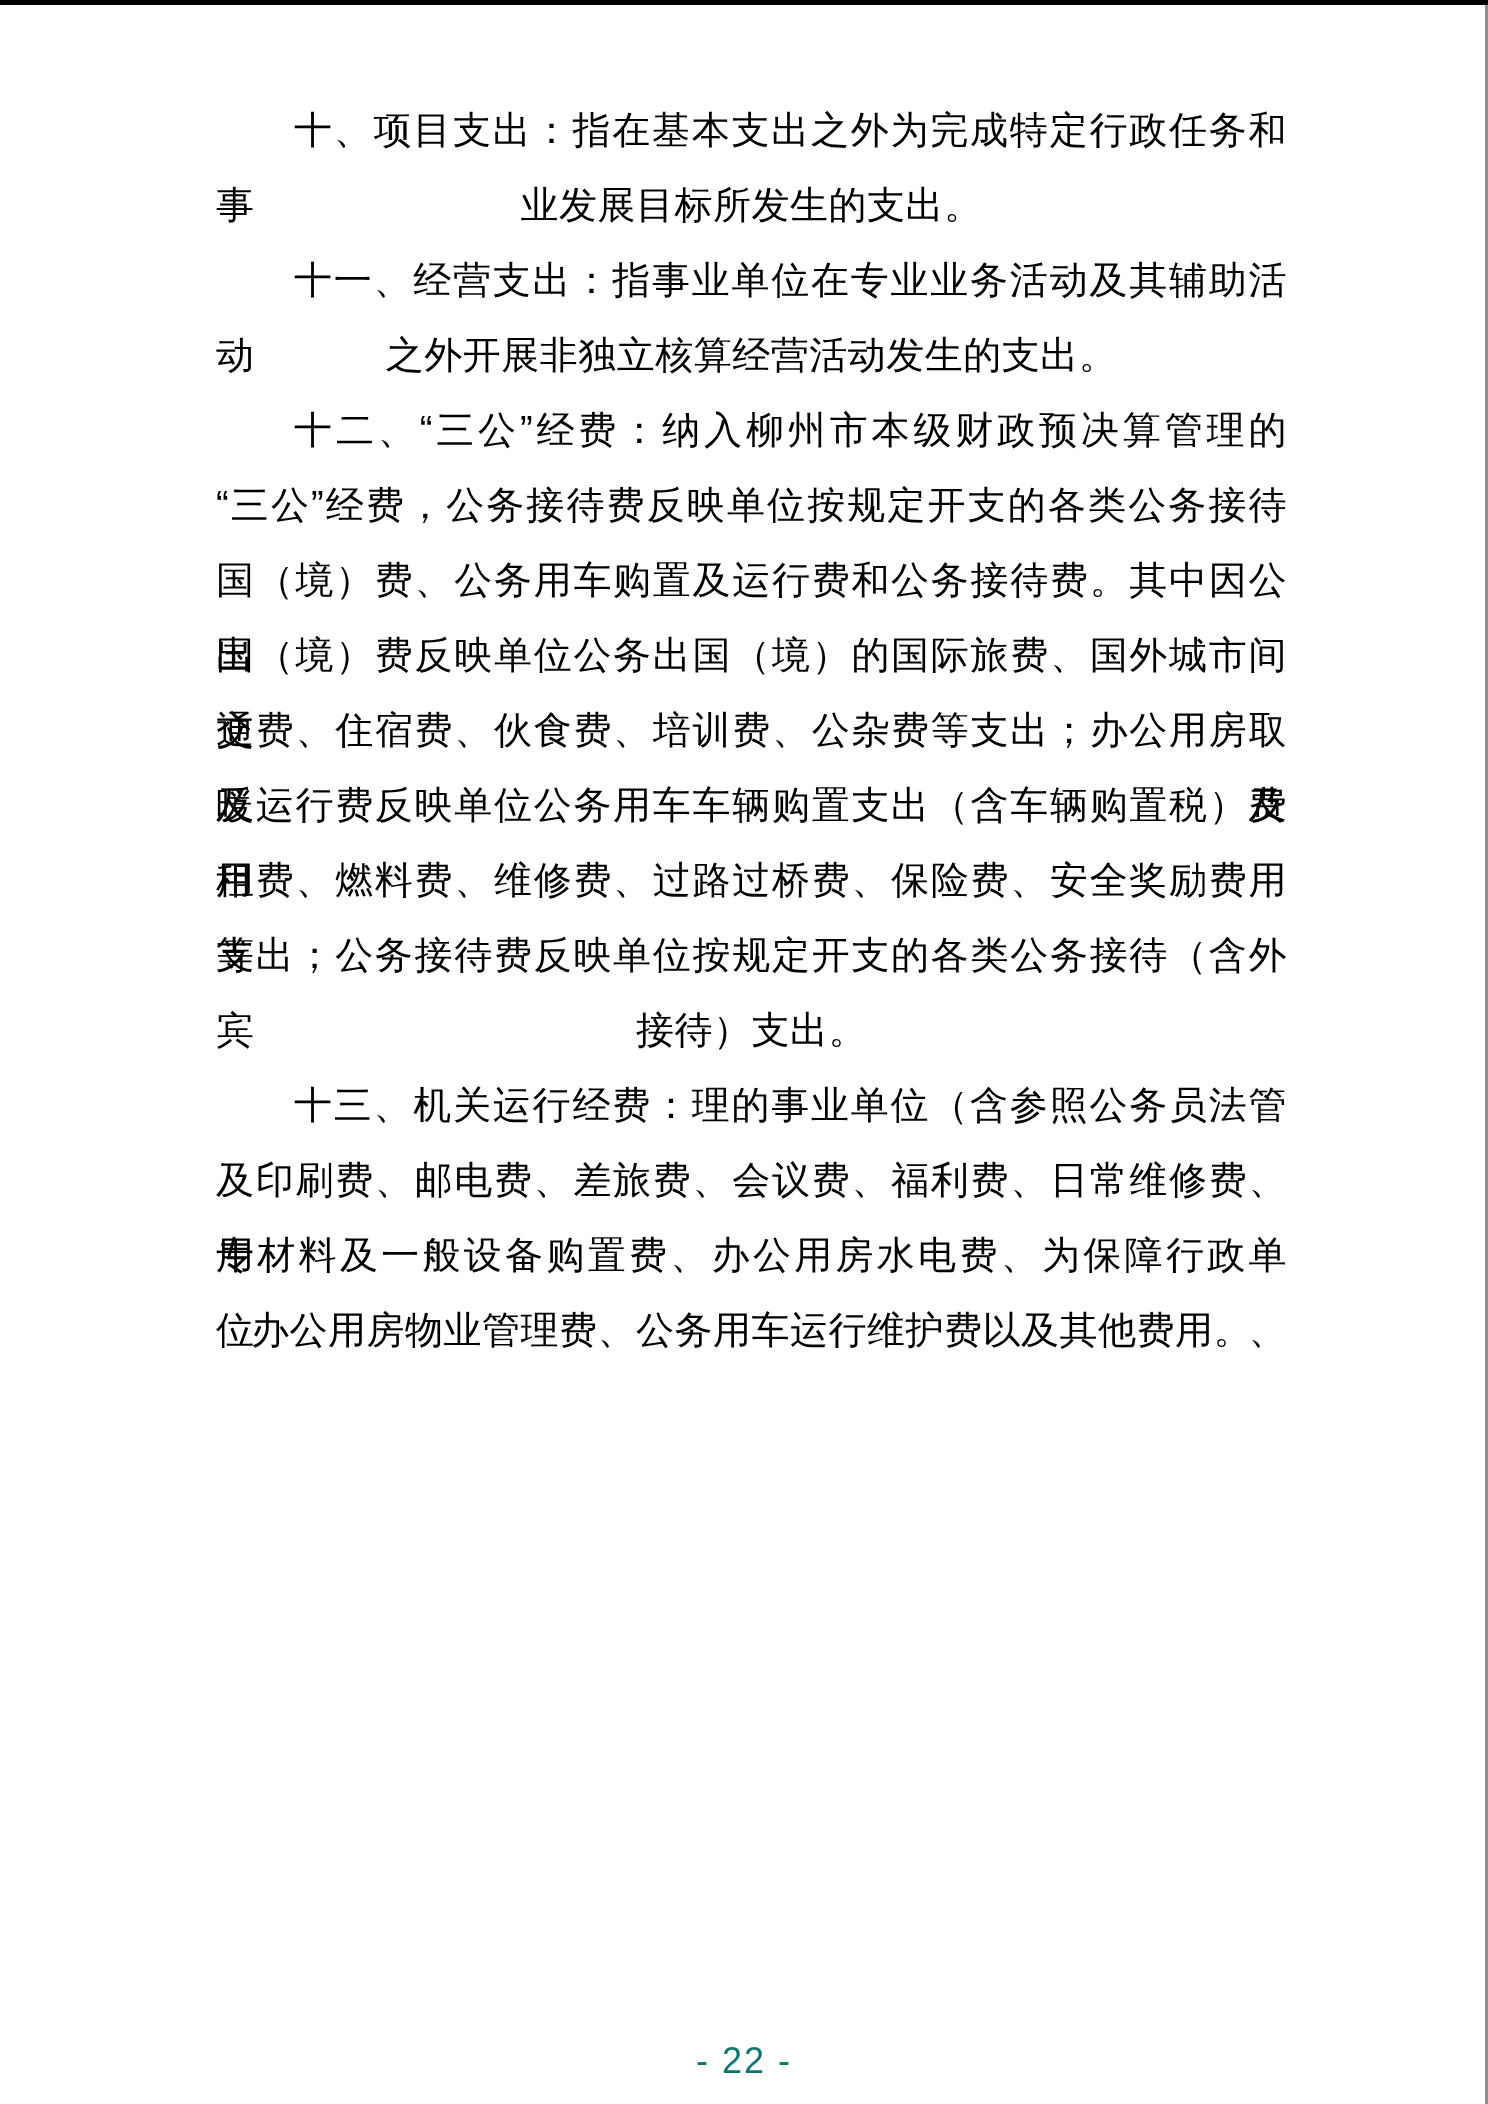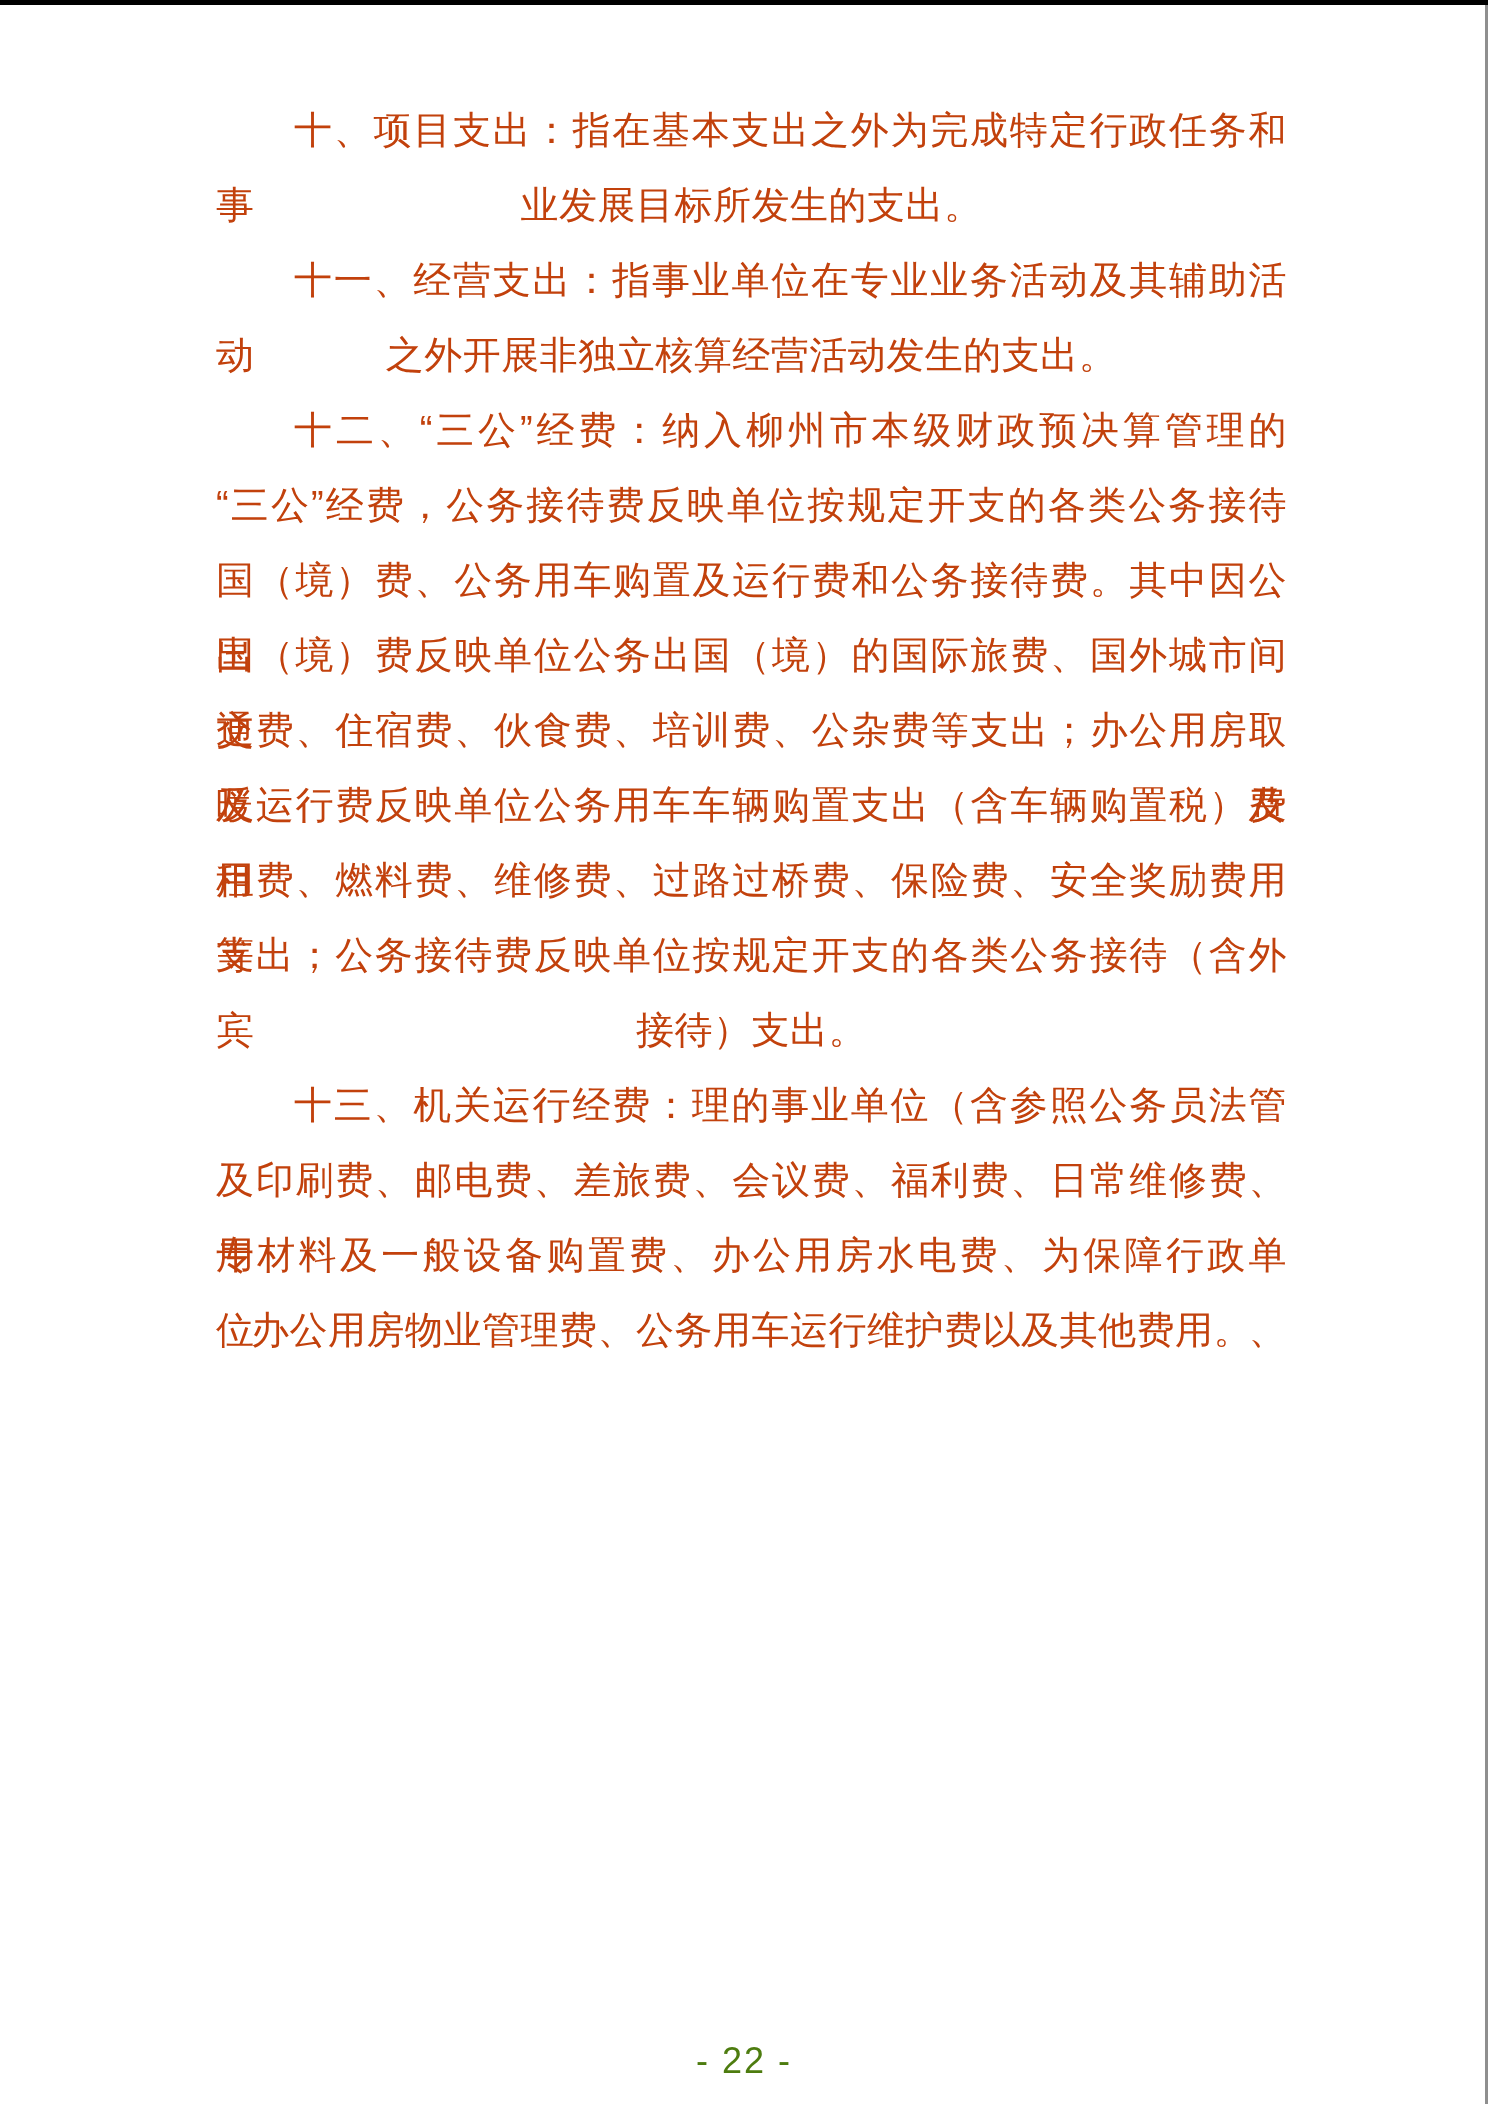--- a/index.html
+++ b/index.html
@@ -31,21 +31,21 @@
     width: 3px;
     height: 100%;
     background: #8f8f8f;
     z-index: 2;
   }
   .text-block {
     position: absolute;
     left: 216px;
     top: 93px;
     width: 1071px;
-    color: #c2410c;
+    color: #000000;
     font-size: 38px;
     line-height: 75px;
     letter-spacing: 0.5px;
   }
   .para {
     margin: 0;
     padding: 0;
   }
   .line {
     height: 75px;
@@ -61,21 +61,21 @@
   }
   .line.pend {
     text-align: center;
   }
   .page-number {
     position: absolute;
     top: 2040px;
     left: 0;
     width: 100%;
     text-align: center;
-    color: #4d7c0f;
+    color: #0f766e;
     font-size: 36px;
     letter-spacing: 2px;
     font-family: "Liberation Sans", sans-serif;
   }
 </style>
 </head>
 <body>
 
 <div class="page">
 

